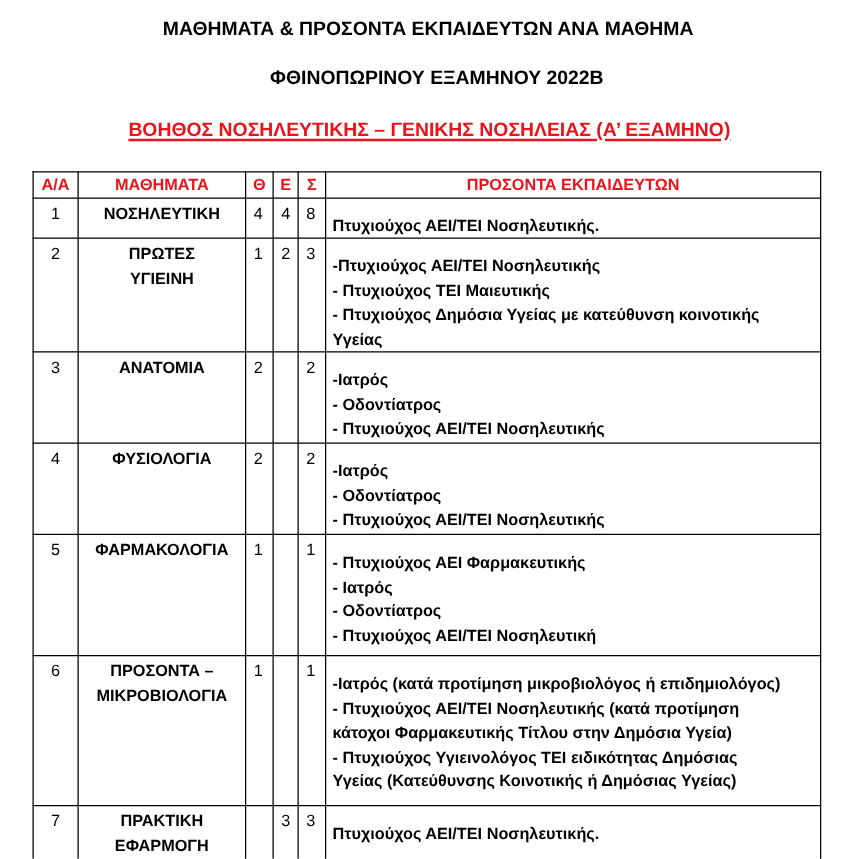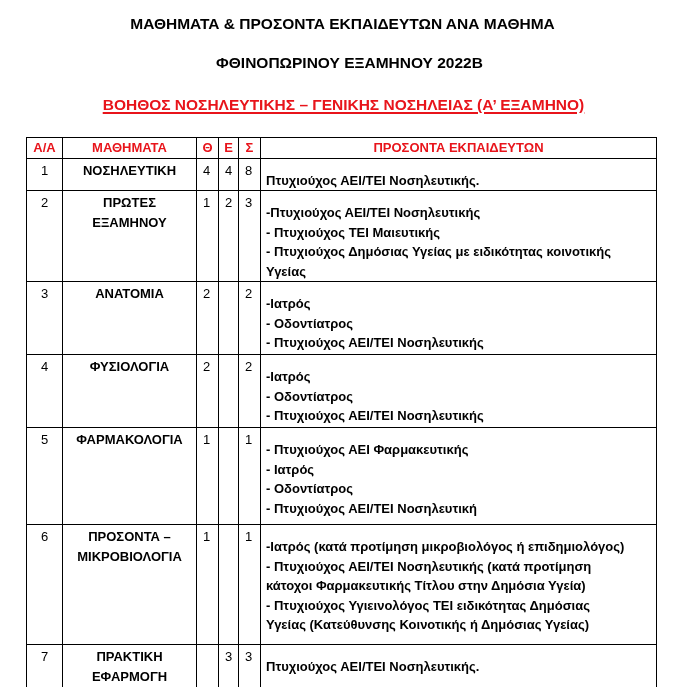--- a/index.html
+++ b/index.html
@@ -68,29 +68,29 @@
     <td class="n">4</td>
     <td class="n">8</td>
     <td class="q">
           <span class="line">Πτυχιούχος ΑΕΙ/ΤΕΙ Νοσηλευτικής.</span>
         </td>
   </tr>
       <tr style="height: 80px;">
     <td class="c">2</td>
     <td class="c">
           <span class="line">ΠΡΩΤΕΣ</span>
-          <span class="line">ΕΞΑΜΗΝΟΥ</span>
+          <span class="line">ΥΓΙΕΙΝΗ</span>
         </td>
     <td class="n">1</td>
     <td class="n">2</td>
     <td class="n">3</td>
     <td class="q">
           <span class="line">-Πτυχιούχος ΑΕΙ/ΤΕΙ Νοσηλευτικής</span>
           <span class="line">- Πτυχιούχος ΤΕΙ Μαιευτικής</span>
-          <span class="line">- Πτυχιούχος Δημόσιας Υγείας με ειδικότητας κοινοτικής</span>
+          <span class="line">- Πτυχιούχος Δημόσια Υγείας με κατεύθυνση κοινοτικής</span>
           <span class="line">Υγείας</span>
         </td>
   </tr>
       <tr style="height: 73px;">
     <td class="c">3</td>
     <td class="c">
           <span class="line">ΑΝΑΤΟΜΙΑ</span>
         </td>
     <td class="n">2</td>
     <td class="n"></td>

